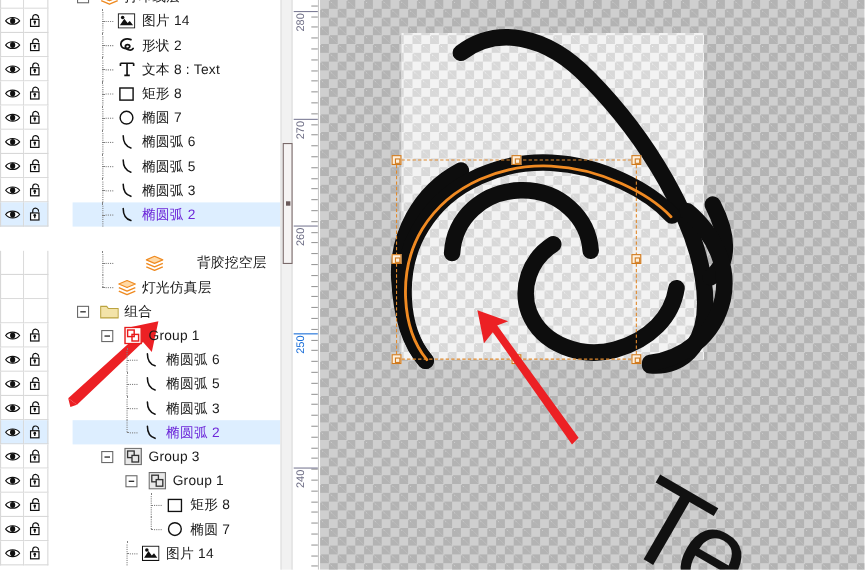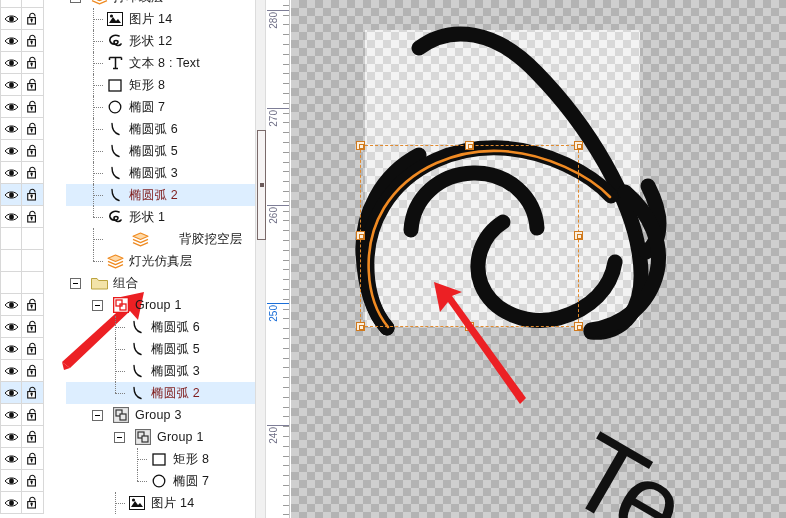--- a/index.html
+++ b/index.html
@@ -25,21 +25,21 @@
   }
   .row {
     position: absolute;
     left: 0;
     width: 255px;
     height: 22px;
     display: flex;
     align-items: center;
   }
   .row.selected .row-bg-right { background: #ddeeff; }
-  .row.selected .lbl { color: #7f1d1d; }
+  .row.selected .lbl { color: #6d28d9; }
 
   .cell-eye, .cell-lock {
     width: 22px; height: 22px;
     flex: 0 0 22px;
     border-right: 1px solid #d8d8d8;
     border-bottom: 1px solid #d8d8d8;
     display: flex; align-items: center; justify-content: center;
     background: #fff;
     position: relative;
     z-index: 3;
@@ -307,21 +307,21 @@
             <circle cx="5" cy="8.4" r="1.3" fill="#111"></circle>
           </svg>
         </div>
         <div class="row-content" style="left: 92px;">
           <span class="tree-line"></span>
           <span class="ico">
             <svg width="16" height="15" viewBox="0 0 16 15">
               <path d="M12 2 C7 0 2 3 3 7 C4 11 11 11 11 8 C11 6 7 6 7 8 C7 11 12 13 14 10" fill="none" stroke="#111" stroke-width="1.6" stroke-linecap="round"></path>
             </svg>
           </span>
-          <span class="lbl">形状 12</span>
+          <span class="lbl">形状 2</span>
         </div>
       </div>
       <div class="row" style="top: 52px;">
         <div class="row-bg-right"></div>
         <div class="cell-eye">
           <svg class="eye-svg" viewBox="0 0 16 11">
             <path d="M1 5.5 C4 1 12 1 15 5.5 C12 10 4 10 1 5.5 Z" fill="#fff" stroke="#111" stroke-width="1.1"></path>
             <ellipse cx="8" cy="5.5" rx="2.6" ry="3" fill="#111"></ellipse>
           </svg>
         </div>
@@ -491,46 +491,20 @@
           </svg>
         </div>
         <div class="row-content" style="left: 92px;">
           <span class="tree-line"></span>
           <span class="ico">
             <svg width="14" height="14" viewBox="0 0 14 14">
               <path d="M4 1.5 C4 8 6 11 11 12.5" fill="none" stroke="#111" stroke-width="1.4" stroke-linecap="round"></path>
             </svg>
           </span>
           <span class="lbl">椭圆弧 2</span>
-        </div>
-      </div>
-      <div class="row" style="top: 206px;">
-        <div class="row-bg-right"></div>
-        <div class="cell-eye">
-          <svg class="eye-svg" viewBox="0 0 16 11">
-            <path d="M1 5.5 C4 1 12 1 15 5.5 C12 10 4 10 1 5.5 Z" fill="#fff" stroke="#111" stroke-width="1.1"></path>
-            <ellipse cx="8" cy="5.5" rx="2.6" ry="3" fill="#111"></ellipse>
-          </svg>
-        </div>
-        <div class="cell-lock">
-          <svg class="lock-svg" viewBox="0 0 12 14">
-            <path d="M3 6 V4 C3 1.8 5 0.8 7 1.6 C8.2 2.1 8.8 3 8.8 4.2" fill="none" stroke="#111" stroke-width="1.2" stroke-linecap="round"></path>
-            <rect x="0.8" y="6" width="8.4" height="7" fill="#fff" stroke="#111" stroke-width="1.2"></rect>
-            <rect x="4.4" y="8.2" width="1.3" height="3" fill="#111"></rect>
-            <circle cx="5" cy="8.4" r="1.3" fill="#111"></circle>
-          </svg>
-        </div>
-        <div class="row-content" style="left: 92px;">
-          <span class="tree-line last"></span>
-          <span class="ico">
-            <svg width="16" height="15" viewBox="0 0 16 15">
-              <path d="M12 2 C7 0 2 3 3 7 C4 11 11 11 11 8 C11 6 7 6 7 8 C7 11 12 13 14 10" fill="none" stroke="#111" stroke-width="1.6" stroke-linecap="round"></path>
-            </svg>
-          </span>
-          <span class="lbl">形状 1</span>
         </div>
       </div>
       <div class="row" style="top: 228px;">
         <div class="row-bg-right"></div>
         <div class="cell-eye"></div>
         <div class="cell-lock"></div>
         <div class="row-content" style="left: 92px; gap: 25px;">
           <span class="tree-line"></span>
           <span class="ico">
             <svg width="17" height="15" viewBox="0 0 17 15">

